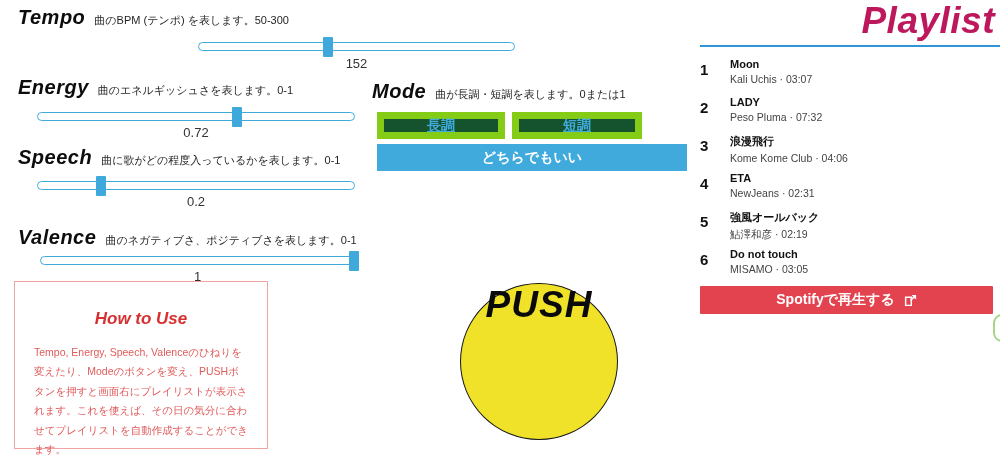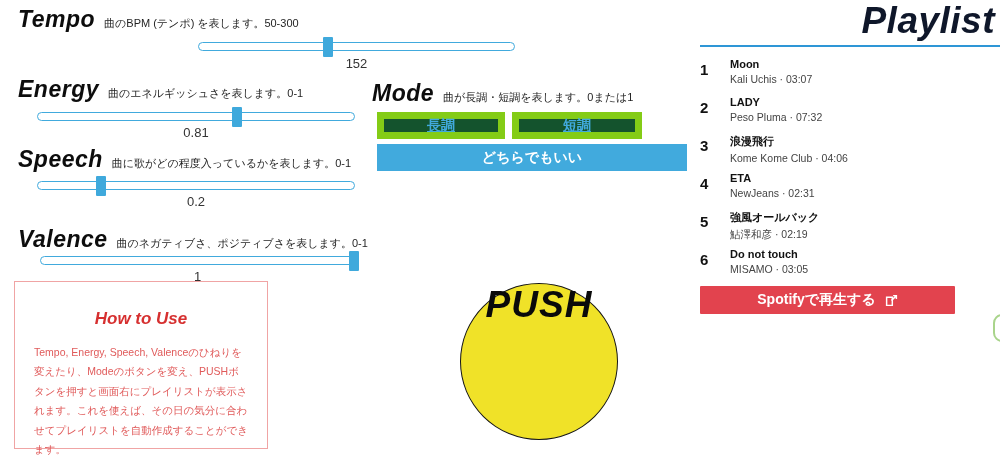--- a/index.html
+++ b/index.html
@@ -2,21 +2,21 @@
 <html><head>
 <meta charset="utf-8">
 <style>
   * { margin:0; padding:0; box-sizing:border-box; }
   html,body { background:#ffffff; }
   body { font-family:"Liberation Sans","DejaVu Sans",sans-serif; color:#111; }
   #page { position:relative; width:1000px; height:459px; overflow:hidden; background:#fff; }
 
   
   .sec-head { position:absolute; display:flex; align-items:baseline; white-space:nowrap; }
-  .sec-title { font-style:italic; font-weight:700; font-size:23px; color:#0d0d0d; letter-spacing:.5px; }
+  .sec-title { font-style:italic; font-weight:700; font-size:20px; color:#0d0d0d; letter-spacing:.5px; }
   .sec-desc { font-size:11px; color:#1f1f1f; margin-left:9px; }
 
   
   .track { position:absolute; height:9px; border:1px solid #41aadd; border-radius:5px; background:#fff; }
   .thumb { position:absolute; top:-6px; width:10px; height:20px; background:#3fa9dc; border-radius:1px; }
   .slider-value { position:absolute; font-size:13px; color:#333; text-align:center; }
 
   
   .mode-btn { position:absolute; height:27px; display:flex; align-items:center; justify-content:center;
               font-size:14px; font-weight:700; cursor:pointer; }
@@ -31,29 +31,29 @@
   .howto-body { margin:14px 19px 0 19px; font-size:10.5px; line-height:1.85; color:#e05a5a; }
 
   
   .push { position:absolute; left:460px; top:283px; width:158px; height:157px; border-radius:50%;
           background:#f0e228; border:1.5px solid #161616; display:flex; align-items:flex-start;
           justify-content:center; cursor:pointer; }
   .push span { font-style:italic; font-weight:700; font-size:37px; color:#0a0a0a; letter-spacing:1px; }
 
   
   .pl-title { position:absolute; left:700px; top:0px; width:295px; text-align:right;
-              font-style:italic; font-weight:700; font-size:37px; color:#0f172a; letter-spacing:.5px; }
+              font-style:italic; font-weight:700; font-size:37px; color:#be185d; letter-spacing:.5px; }
   .pl-divider { position:absolute; left:700px; top:45px; width:300px; height:2px; background:#2e96d6; }
   .pl-list { position:absolute; left:700px; top:58px; width:293px; }
   .pl-row { display:flex; height:38px; align-items:flex-start; }
   .pl-num { width:30px; font-weight:700; font-size:15px; color:#111; padding-top:3px; }
   .pl-song-title { font-weight:700; font-size:11px; color:#111; }
   .pl-song-meta { font-size:10.5px; color:#444; margin-top:3px; }
 
-  .spotify-btn { position:absolute; left:700px; top:286px; width:255px; height:28px; background:#e2434e;
+  .spotify-btn { position:absolute; left:700px; top:286px; width:293px; height:28px; background:#e2434e;
                  color:#fff; display:flex; align-items:center; justify-content:center; gap:9px;
                  font-weight:700; font-size:14px; cursor:pointer; border-radius:1px; }
 
   .edge-green { position:absolute; left:993px; top:314px; width:40px; height:28px;
                 border:2px solid #a9d48b; border-radius:9px; background:#fff; }
 </style>
 </head>
 <body>
 
 <div id="page">
@@ -67,21 +67,21 @@
   </div>
   <div class="slider-value" style="left:198px; top:56px; width:317px;">152</div>
 
   <div class="sec-head" style="left:18px; top:76px;">
     <span class="sec-title">Energy</span>
     <span class="sec-desc">曲のエネルギッシュさを表します。0-1</span>
   </div>
   <div class="track" style="left:37px; top:112px; width:318px;">
     <div class="thumb" style="left: calc(63% - 5px);"></div>
   </div>
-  <div class="slider-value" style="left:37px; top:125px; width:318px;">0.81</div>
+  <div class="slider-value" style="left:37px; top:125px; width:318px;">0.72</div>
 
   <div class="sec-head" style="left:18px; top:146px;">
     <span class="sec-title">Speech</span>
     <span class="sec-desc">曲に歌がどの程度入っているかを表します。0-1</span>
   </div>
   <div class="track" style="left:37px; top:181px; width:318px;">
     <div class="thumb" style="left: calc(20% - 5px);"></div>
   </div>
   <div class="slider-value" style="left:37px; top:194px; width:318px;">0.2</div>
 

